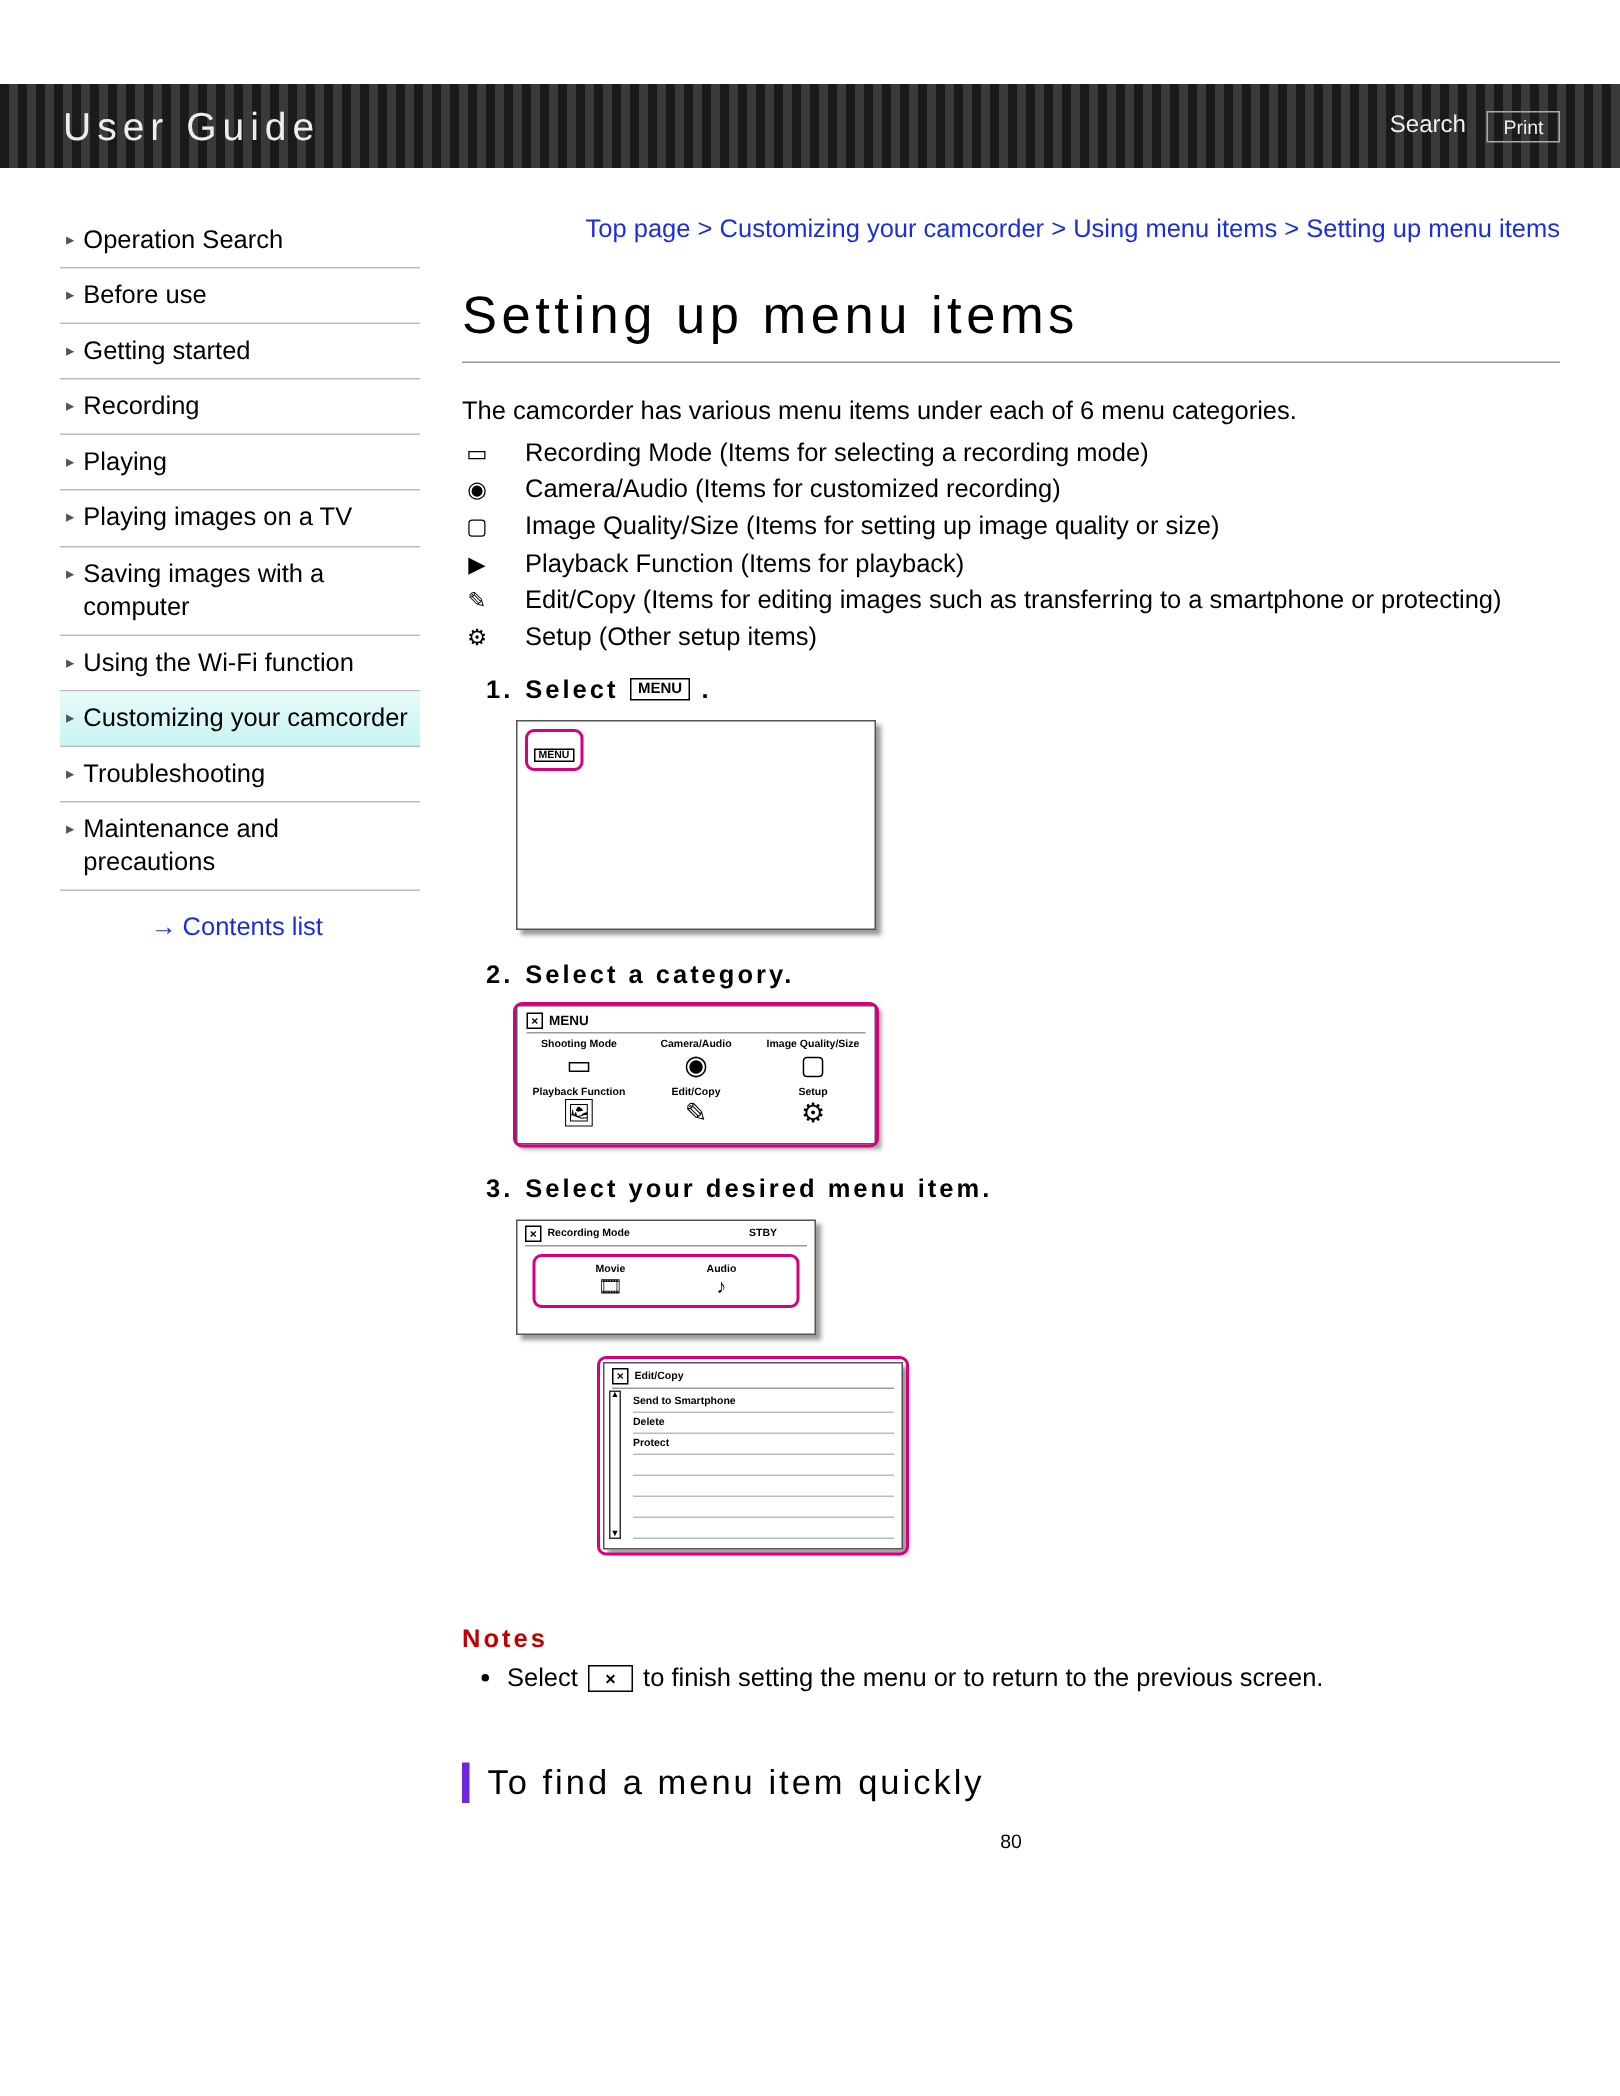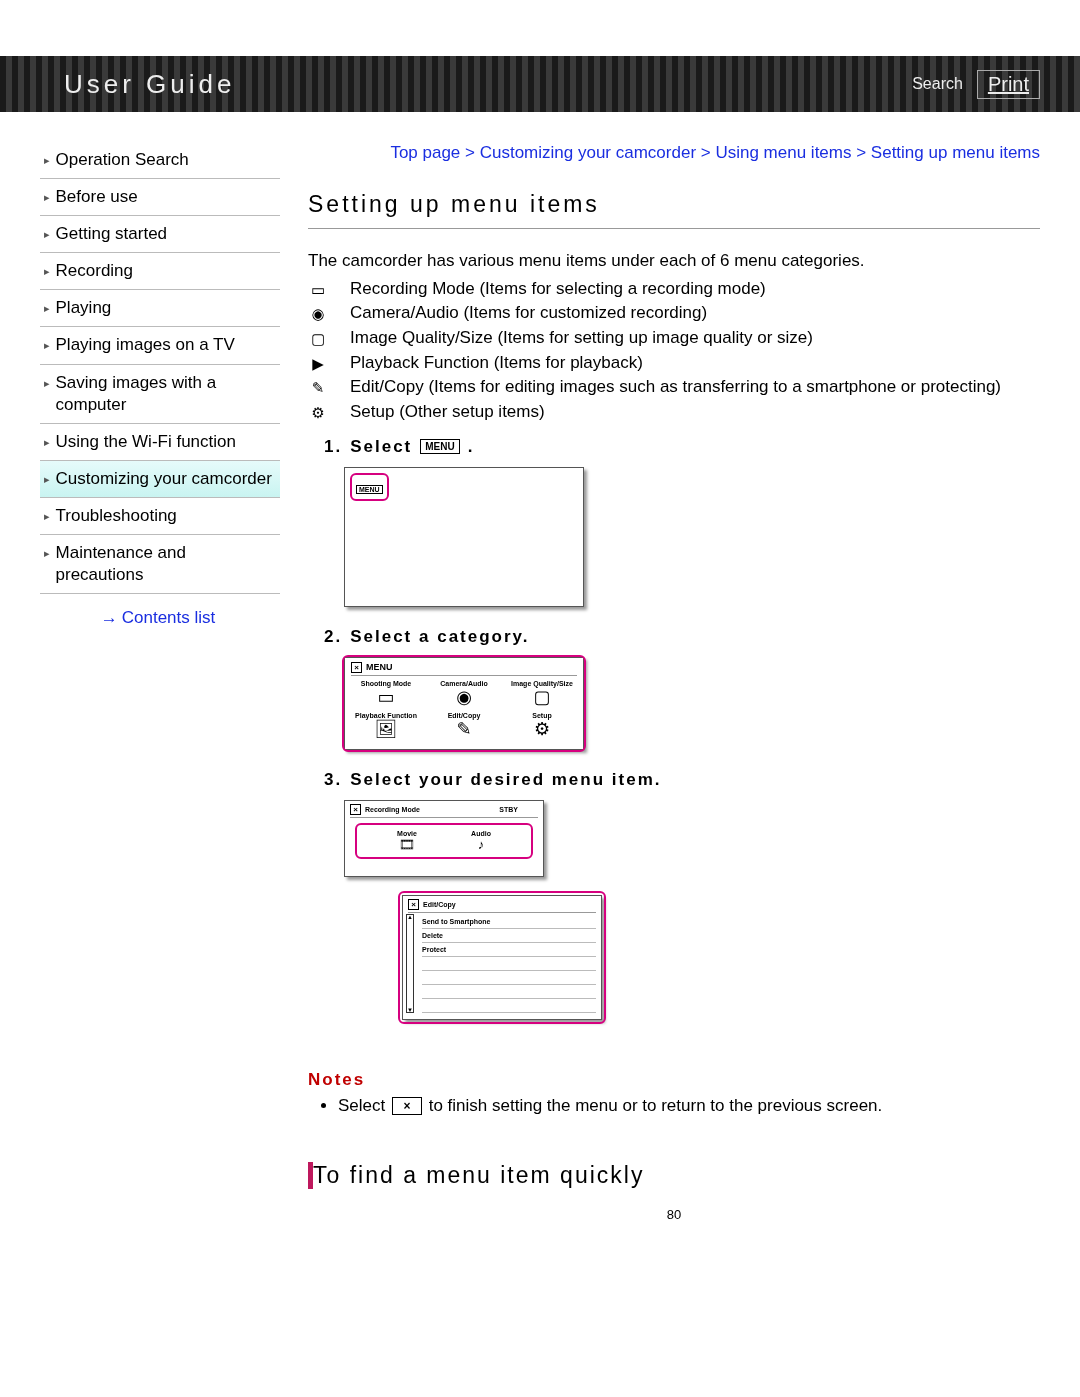--- a/index.html
+++ b/index.html
@@ -1,37 +1,37 @@
 <!DOCTYPE html>
 <html><head>
 <meta charset="utf-8">
 <style>
   * { box-sizing: border-box; margin: 0; padding: 0; }
   body { font-family: Arial, Helvetica, sans-serif; font-size: 17px; background: #fff; color: #000; width: 1080px; }
   .header {
     height: 56px; width: 100%;
     background: repeating-linear-gradient(90deg, #1a1a1a 0 6px, #3a3a3a 6px 12px);
     display: flex; align-items: center; justify-content: space-between;
-    padding: 0 40px 0 64px; margin-top: 56px;
+    padding: 0 40px 0 42px; margin-top: 56px;
   }
   .header-title { color: #eee; font-size: 26px; letter-spacing: 4px; font-weight: 400; }
   .header-actions { display: flex; gap: 14px; align-items: center; }
   .hdr-link { color: #eee; font-size: 16px; }
-  .hdr-print { color: #eee; font-size: 20px; border: 1px solid #aaa; padding: 2px 10px; text-decoration: underline; }
+  .hdr-print { color: #eee; font-size: 13px; border: 1px solid #aaa; padding: 2px 10px; }
   .layout { display: flex; padding: 30px 40px 0 40px; gap: 28px; }
   .sidebar { width: 240px; flex: 0 0 240px; }
   .nav { list-style: none; }
   .nav li { display:flex; align-items:flex-start; gap:6px; padding: 7px 4px 7px 4px; border-bottom: 1px solid #bbb; font-size: 17px; line-height:1.3; }
   .nav li .arrow { font-size: 11px; color:#555; padding-top:4px; }
   .nav li.active { background: linear-gradient(#e6fbfb,#c9f4f1); }
   .contents-link { text-align:center; padding:14px 4px 0 0; color: #1a2ee0; font-size:17px; }
   .contents-link .arr { color:#1a2ee0; margin-right:4px; }
   .main { flex:1; }
   .breadcrumb { text-align:right; color:#1a2ee0; font-size:17px; line-height:1.35; margin-bottom:26px; }
-  h1 { font-weight:400; font-size:23px; letter-spacing:3px; border-bottom:1px solid #999; padding-bottom:10px; margin-bottom:20px; }
+  h1 { font-weight:400; font-size:35px; letter-spacing:3px; border-bottom:1px solid #999; padding-bottom:10px; margin-bottom:20px; }
   .intro { margin-bottom:4px; line-height:1.4; }
   .cat-list { list-style:none; margin-bottom:12px; }
   .cat-list li { display:flex; align-items:flex-start; gap:6px; line-height:1.45; }
   .cat-icon { width:20px; display:inline-flex; justify-content:center; font-size:15px; padding-top:2px; }
   .cat-text { flex:1;margin-left:16px; }
   .step { font-weight:700; letter-spacing:2px; margin: 10px 0 10px 16px; display:flex; align-items:center; gap:8px; }
   .menu-btn { border:1px solid #000; font-size:10px; font-weight:700; letter-spacing:0; padding:1px 4px; display:inline-block; }
   .figure { margin: 8px 0 20px 36px; }
   .screen1 { width:240px; height:140px; border:1px solid #555; background:#fff; box-shadow:3px 3px 3px rgba(0,0,0,.4); position:relative; }
   .screen1 .hl { position:absolute; top:5px; left:5px; border:2px solid #d6007f; border-radius:6px; padding:2px 4px; }
@@ -61,21 +61,21 @@
   .s3b-list { font-size:7px; font-weight:700; padding-left:14px; }
   .s3b-list div { border-bottom:1px solid #bbb; padding:3px 0; }
   .s3b-scroll { position:absolute; left:3px; top:18px; bottom:6px; width:8px; border:1px solid #333; }
   .s3b-scroll::before { content:"▲"; position:absolute; top:-1px; left:0; font-size:6px; }
   .s3b-scroll::after { content:"▼"; position:absolute; bottom:-1px; left:0; font-size:6px; }
   .s3b-hl { position:absolute; left:-5px; top:-5px; right:-5px; bottom:-5px; border:2px solid #d6007f; border-radius:6px; }
   .notes-title { color:#c00000; font-weight:700; letter-spacing:2px; font-size:17px; margin-top:4px; }
   .notes-ul { list-style:disc; padding-left:30px; margin-top:4px; }
   .notes-ul li { line-height:1.4; }
   .xbox2 { border:1px solid #000; display:inline-flex; width:30px; height:18px; align-items:center; justify-content:center; font-weight:700; font-size:12px; vertical-align:middle; margin:0 2px; }
-  h2 { font-weight:400; font-size:23px; letter-spacing:2px; border-left:5px solid #be185d; margin-top:44px; }
+  h2 { font-weight:400; font-size:23px; letter-spacing:2px; border-left:5px solid #6d28d9; padding-left:12px; margin-top:44px; }
   .pagenum { text-align:center; font-size:13px; margin-top:18px; padding-bottom:10px; }
 </style>
 </head>
 <body>
 
 <div class="header">
   <div class="header-title">User Guide</div>
   <div class="header-actions">
     <span class="hdr-link">Search</span>
     <span class="hdr-print">Print</span>

